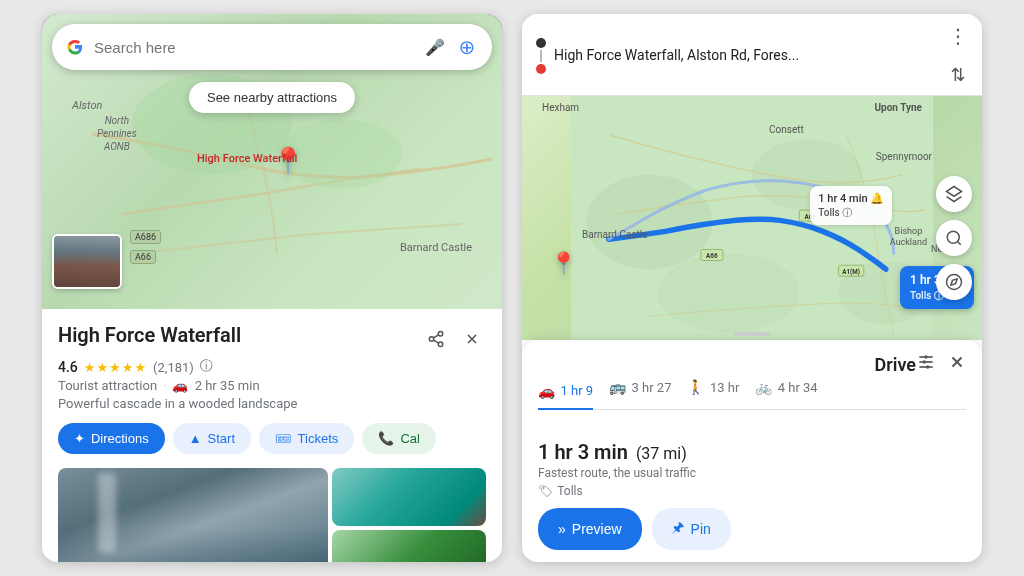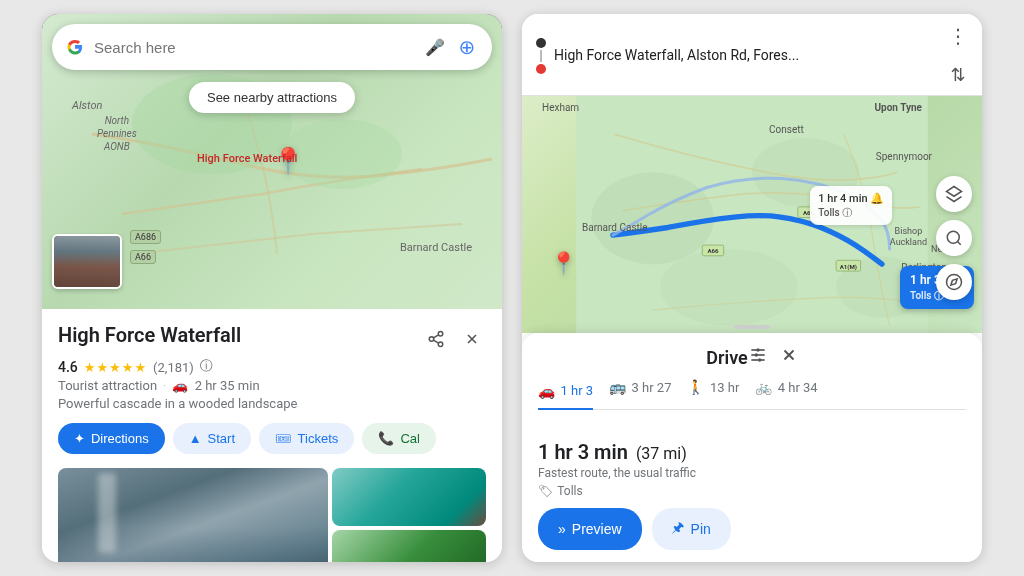--- a/index.html
+++ b/index.html
@@ -515,22 +515,22 @@
     .drive-panel {
       background: #fff;
       border-radius: 16px 16px 0 0;
       padding: 12px 16px;
       box-shadow: 0 -2px 10px rgba(0,0,0,0.1);
     }
 
     .drive-header {
       display: flex;
       align-items: center;
-      justify-content: center;
-      margin-bottom: 10px;
+      justify-content: flex-end;
+      margin-bottom: 3px;
     }
 
     .drive-title {
       font-size: 18px;
       font-weight: 600;
       color: #202124;
     }
 
     .drive-header-icons {
       display: flex;
@@ -880,21 +880,21 @@
             <line x1="18" y1="6" x2="6" y2="18"></line>
               <line x1="6" y1="6" x2="18" y2="18"></line>
           </svg>
         </div>
       </div>
     </div>
 
     <div class="transport-tabs">
       <div class="transport-tab active">
         <span class="transport-icon">🚗</span>
-        <span>1 hr 3</span>
+        <span>1 hr 9</span>
       </div>
       <div class="transport-tab">
         <span class="transport-icon">🚌</span>
         <span>3 hr 27</span>
       </div>
       <div class="transport-tab">
         <span class="transport-icon">🚶</span>
         <span>13 hr</span>
       </div>
       <div class="transport-tab">

